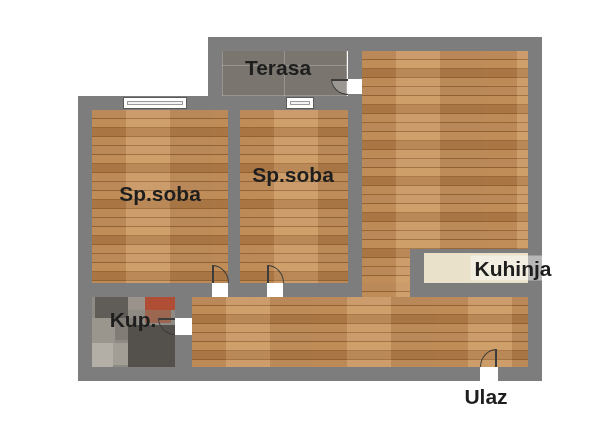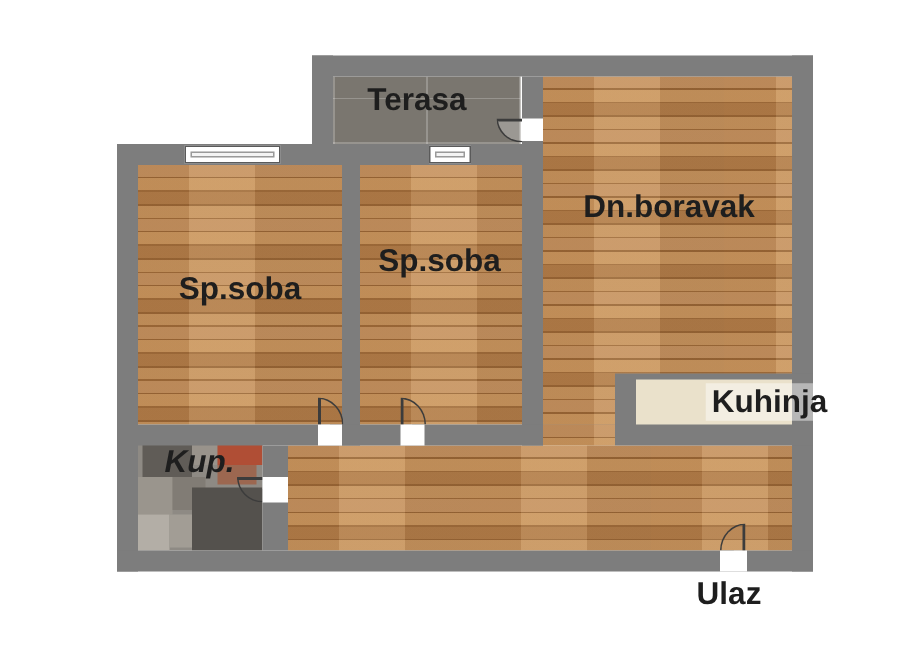--- a/index.html
+++ b/index.html
@@ -125,18 +125,17 @@
 
   <div class="arc arc-up" style="left:212px;top:265px;width:17px;height:18px;"></div>
   <div class="arc arc-up" style="left:267px;top:265px;width:17px;height:18px;"></div>
   <div class="arc arc-left" style="left:331px;top:79px;width:17px;height:16px;background:rgba(255,255,255,0.25);"></div>
   <div class="arc arc-left" style="left:158px;top:318px;width:17px;height:17px;"></div>
   <div class="arc arc-entry" style="left:480px;top:349px;width:17px;height:18px;"></div>
 
   <div class="room-label" style="left:278px;top:67px;">Terasa</div>
   <div class="room-label" style="left:160px;top:193px;">Sp.soba</div>
   <div class="room-label" style="left:293px;top:174px;">Sp.soba</div>
-  <div class="room-label" style="left:446px;top:138px;">Dn.boravak</div>
   <div class="room-label kitchen-label-bg" style="left:469px;top:268px;">Kuhinja</div>
-  <div class="room-label" style="left:133px;top:308px;font-style:italic;">Kup.</div>
+  <div class="room-label" style="left:133px;top:319px;">Kup.</div>
   <div class="room-label" style="left:486px;top:396px;">Ulaz</div>
 
 </div>
 
 </body></html>

